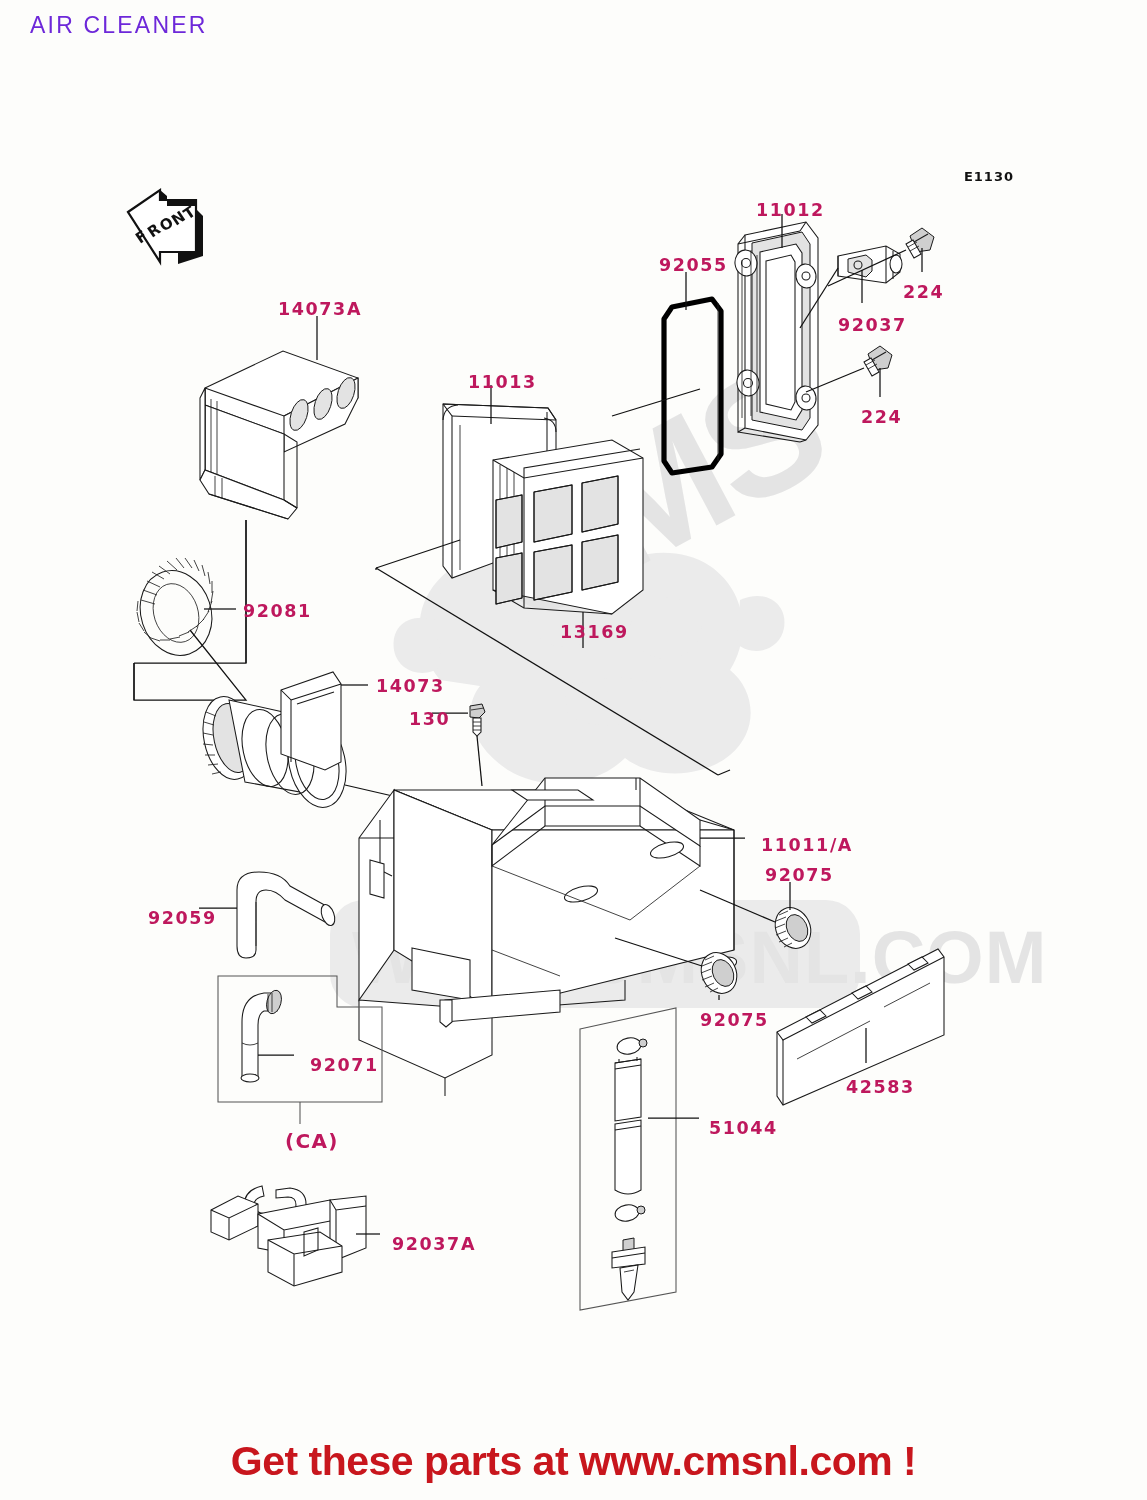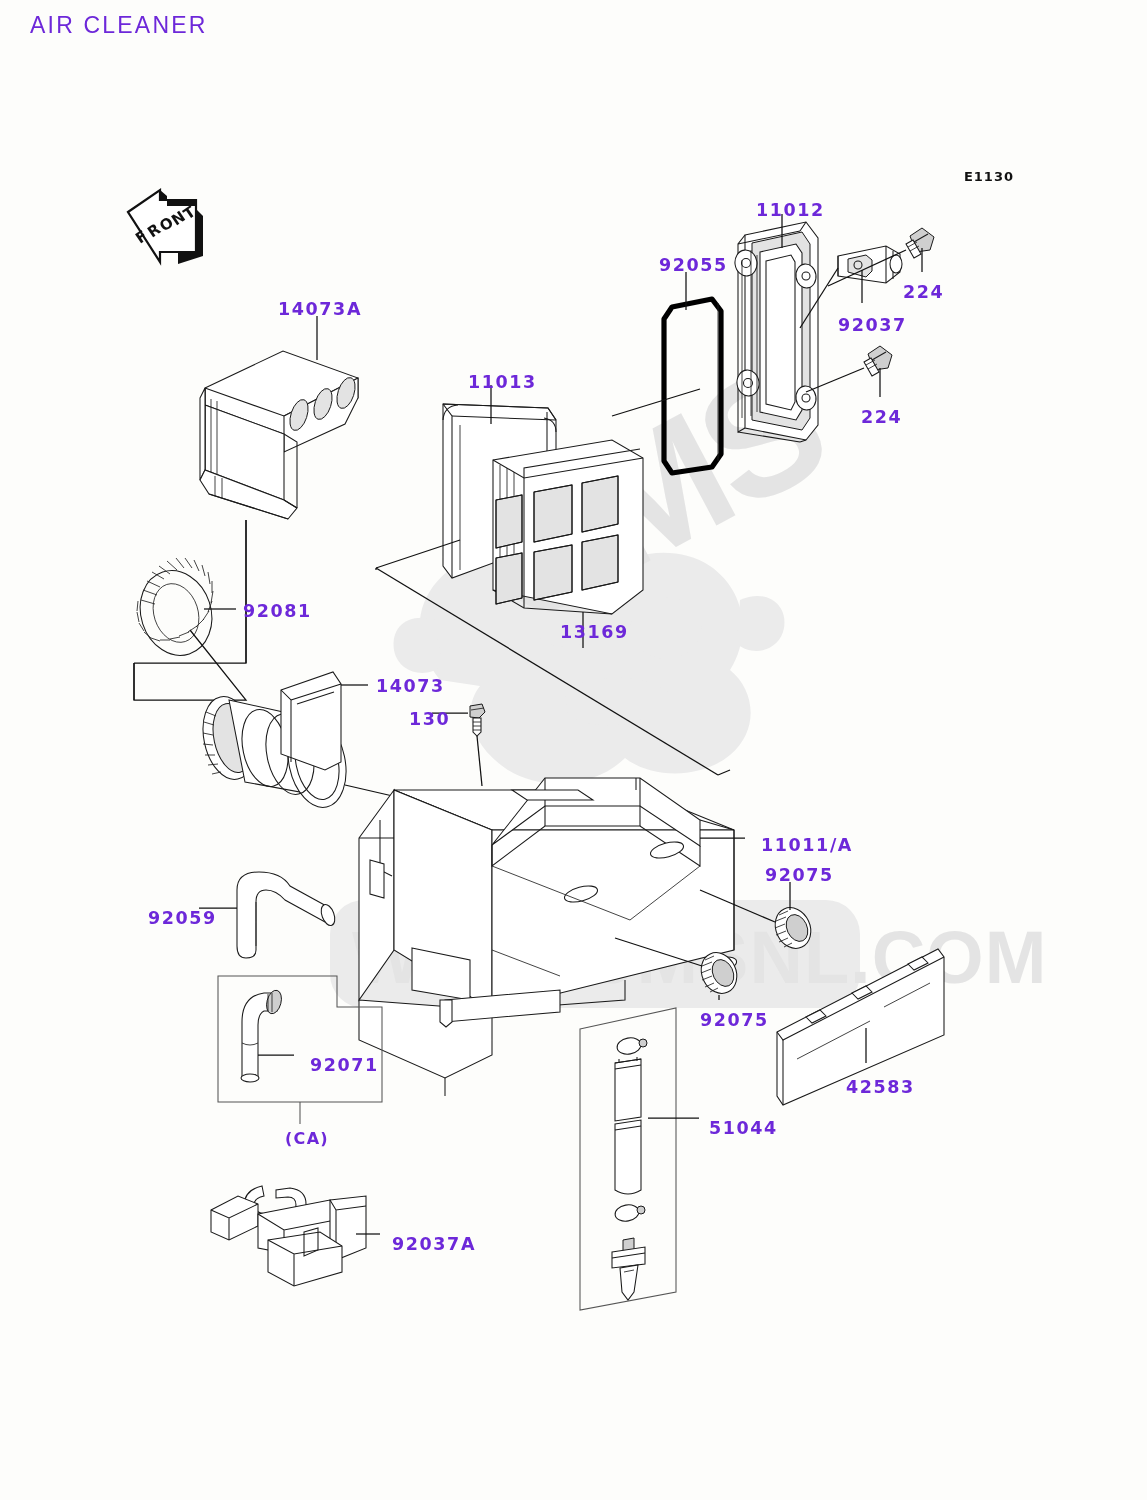--- a/index.html
+++ b/index.html
@@ -28,24 +28,24 @@
     position:absolute;left:0;right:0;top:1438px;
     text-align:center;color:#c8161d;
     font-size:41px;font-weight:bold;letter-spacing:-0.5px;
     font-family:"Liberation Sans",sans-serif;
   }
 
   
   .pn{
     position:absolute;
     font-family:"DejaVu Sans",sans-serif;
-    font-size:17.5px;font-weight:bold;color:#6d28d9;
+    font-size:17.5px;font-weight:bold;color:#be185d;
     letter-spacing:1.6px;white-space:nowrap;
   }
-  .pn.sm{font-size:16px;letter-spacing:1.3px;text-align:right;}
+  .pn.sm{font-size:20px;letter-spacing:1.3px;text-align:right;}
 
   
   svg.layer{position:absolute;left:0;top:0;width:1147px;height:1500px;overflow:visible;}
   svg.layer *{vector-effect:non-scaling-stroke;}
   .ln{stroke:#1a1a1a;stroke-width:1.05;fill:none;}
   .ln-thin{stroke:#222;stroke-width:0.85;fill:none;}
   .lead{stroke:#111;stroke-width:1.25;fill:none;}
   .grp{stroke:#555;stroke-width:1.05;fill:none;}
   .fillw{fill:#ffffff;stroke:#1a1a1a;stroke-width:1.05;}
   .fillgg{fill:#e3e3e3;stroke:#1a1a1a;stroke-width:1.0;}
@@ -452,14 +452,15 @@
   <div class="pn" style="left:761px;top:835px">11011/A</div>
   <div class="pn" style="left:765px;top:865px">92075</div>
   <div class="pn" style="left:700px;top:1010px">92075</div>
   <div class="pn" style="left:148px;top:908px">92059</div>
   <div class="pn" style="left:310px;top:1055px">92071</div>
   <div class="pn sm" style="left:285px;top:1129px">(CA)</div>
   <div class="pn" style="left:846px;top:1077px">42583</div>
   <div class="pn" style="left:709px;top:1118px">51044</div>
   <div class="pn" style="left:392px;top:1234px">92037A</div>
 
+  <div class="footer-cta">Get these parts at www.cmsnl.com !</div>
 
 </div>
 
 </body></html>

